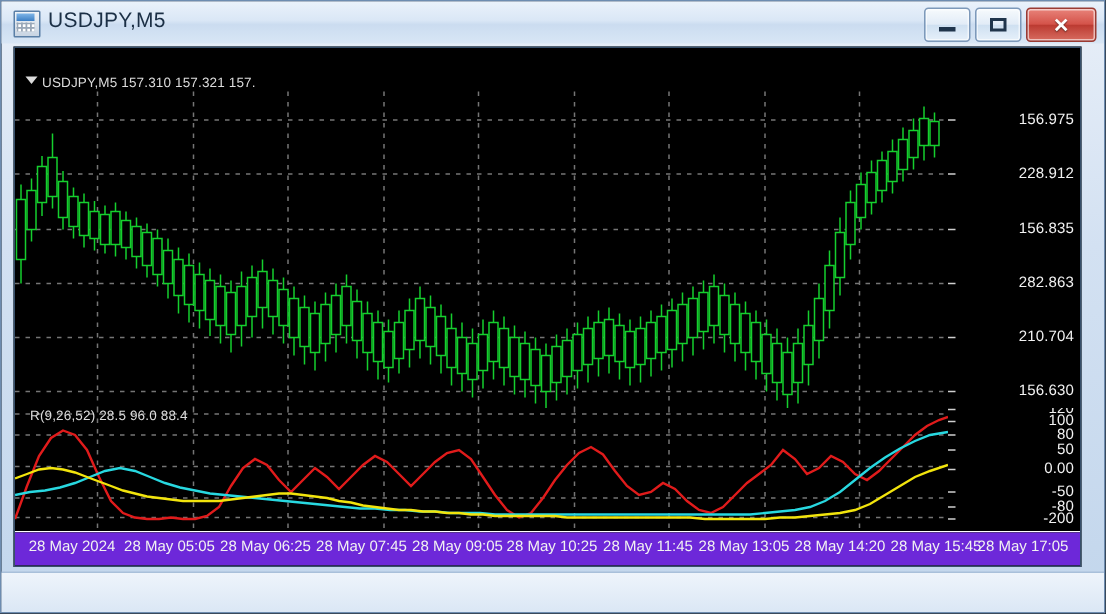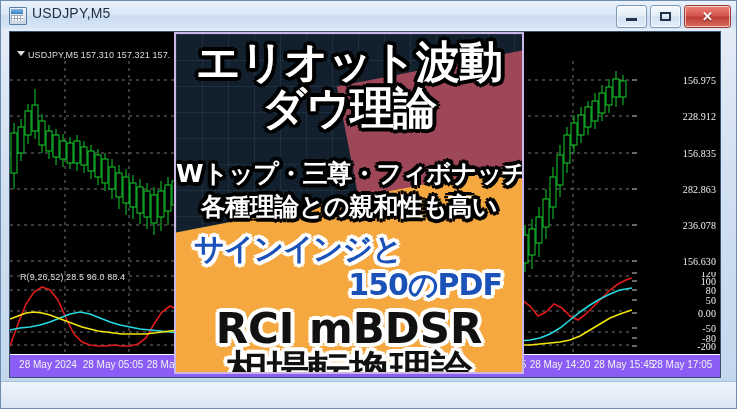--- a/index.html
+++ b/index.html
@@ -34,35 +34,35 @@
   .wbtn .g-close{position:absolute;left:0;top:0;width:100%;height:100%;color:#fff;
     font-size:13px;font-weight:bold;display:flex;align-items:center;justify-content:center;
     text-shadow:0 1px 1px rgba(0,0,0,.55);}
 
   
   .chart-frame{position:absolute;left:8px;top:30px;width:712px;height:347px;
     background:#000;border:1px solid #37506b;box-sizing:border-box;overflow:hidden;}
 
   .price-pane{position:absolute;left:0;top:0;right:0;height:238px;background:#000;overflow:hidden;margin-top:17px;}
   .ind-pane{position:absolute;left:0;top:240px;right:0;height:83px;background:#000;overflow:hidden;}
-  .time-axis{position:absolute;left:0;bottom:0;right:0;height:22px;background:#8b5cf6;}
+  .time-axis{position:absolute;left:0;bottom:0;right:0;height:22px;background:#6d28d9;}
 
   .plot{position:absolute;left:0;top:0;width:622px;height:100%;}
   .axis-col{position:absolute;right:0;top:0;width:88px;height:100%;}
 
   .pane-sep{position:absolute;left:0;right:0;height:1px;background:#ffffff;}
 
   .pane-label{position:absolute;left:7px;top:1px;font-size:9px;color:#dcdcdc;
     font-family:"Liberation Sans",sans-serif;white-space:nowrap;z-index:6;letter-spacing:.1px;}
   .pane-label .caret{display:inline-block;margin-right:3px;
     border-left:4px solid transparent;border-right:4px solid transparent;border-top:5px solid #dcdcdc;
     vertical-align:2px;}
 
   .axis-label{position:absolute;right:4px;font-size:10px;color:#f2f2f2;white-space:nowrap;
-    transform:translateY(-50%);letter-spacing:.1px;font-family:Liberation Serif, serif;}
+    transform:translateY(-50%);letter-spacing:.1px;}
   .axis-tick{position:absolute;left:0;width:5px;height:1px;background:#cfcfcf;transform:translateY(-50%);}
 
   .tlabel{position:absolute;top:4px;font-size:10px;color:#f2f2f2;white-space:nowrap;
     transform:translateX(-50%);}
 
   
   .promo{position:absolute;left:173px;top:31px;width:350px;height:342px;
     border:2px solid #c9b7e6;box-sizing:border-box;overflow:hidden;
     background:#11202c;}
   .promo-bg{position:absolute;inset:0;overflow:hidden;}
@@ -341,21 +341,21 @@
       <div class="axis-col">
         <div class="axis-tick" style="top:31px"></div>
         <div class="axis-label" style="top:31px">156.975</div>
         <div class="axis-tick" style="top:67px"></div>
         <div class="axis-label" style="top:67px">228.912</div>
         <div class="axis-tick" style="top:104px"></div>
         <div class="axis-label" style="top:104px">156.835</div>
         <div class="axis-tick" style="top:140px"></div>
         <div class="axis-label" style="top:140px">282.863</div>
         <div class="axis-tick" style="top:176px"></div>
-        <div class="axis-label" style="top:176px">236.078</div>
+        <div class="axis-label" style="top:176px">210.704</div>
         <div class="axis-tick" style="top:212px"></div>
         <div class="axis-label" style="top:212px">156.630</div>
         <div class="axis-tick" style="top:236px"></div>
         <div class="axis-label" style="top:236px">156.565</div>
       </div>
 
       <div class="pane-sep" style="bottom:0"></div>
     </div>
 
     <div class="ind-pane">
@@ -419,33 +419,15 @@
       <div class="tlabel" style="left:358px">28 May 10:25</div>
       <div class="tlabel" style="left:422px">28 May 11:45</div>
       <div class="tlabel" style="left:486px">28 May 13:05</div>
       <div class="tlabel" style="left:550px">28 May 14:20</div>
       <div class="tlabel" style="left:614px">28 May 15:45</div>
       <div class="tlabel" style="left:672px">28 May 17:05</div>
     </div>
 
   </div>
 
-  <div class="promo">
-    <div class="promo-bg">
-      <div class="promo-grid"></div>
-      <div class="band-maroon"></div>
-      <div class="band-orange"></div>
-    </div>
-
-    <div class="promo-text">
-      <div class="ln w-out l1">エリオット波動</div>
-      <div class="ln w-out l2">ダウ理論</div>
-      <div class="ln w-out l3">Wトップ・三尊・フィボナッチ</div>
-      <div class="ln w-out l4">各種理論との親和性も高い</div>
-      <div class="ln b-out l5">サインインジと</div>
-      <div class="ln b-out l6">150のPDF</div>
-      <div class="ln k-out l7">RCI mBDSR</div>
-      <div class="ln k-out l8">相場転換理論</div>
-    </div>
-  </div>
 
   <div class="statusbar"></div>
 </div>
 
 </body></html>

